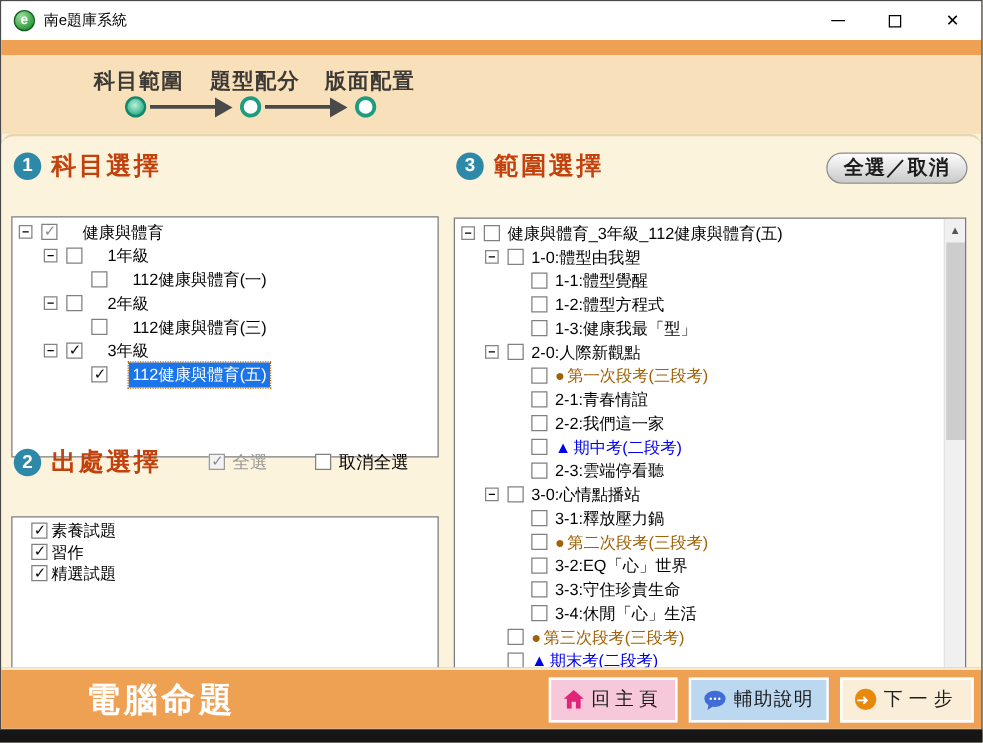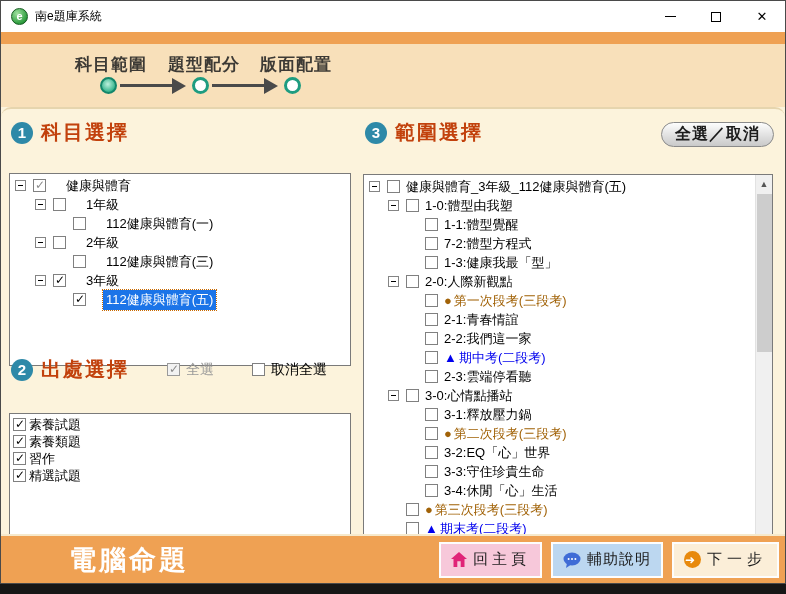--- a/index.html
+++ b/index.html
@@ -70,21 +70,21 @@
   .tree1 .tcheck { margin-right:17px; }
   .tree1 .tind { width:calc(var(--lv)*20px); }
   .tree3 .tind { width:calc(var(--lv)*19px); }
   .tlabel { padding:1px 3px; }
   .tlabel.sel { background:#1B74E8; color:#fff; outline:1px dotted #C96A00; }
   .tlabel.red { color:#a16207; }
   .tlabel.blue { color:#0000EE; }
   .tbullet { margin-right:2px; }
 
   
-  .lrow { height:17px; display:flex; align-items:center; font-size:13px; padding-left:3px; }
+  .lrow { height:17px; display:flex; align-items:center; font-size:13px; padding-left:15px; }
   .list2 { padding-top:2px; }
 
   
   .hchk { display:flex; align-items:center; font-size:14px; margin-left:38px; }
   .hchk .tcheck { margin-right:6px; }
   .hchk.disabled { color:#9a9a9a; }
   .hchk.disabled .tcheck { background:#f2f2f2; border-color:#9a9a9a; }
 
   
   .pill-btn { position:absolute; left:660px; top:13px; width:113px; height:25px; border-radius:13px;
@@ -213,24 +213,20 @@
         <span>取消全選</span>
       </span>
     </div>
     <div class="panel box-list2 list2" id="list2">
         <div class="lrow">
           <span class="tcheck on"></span>
           <span>素養試題</span>
         </div>
         <div class="lrow">
           <span class="tcheck on"></span>
-          <span>素養類題</span>
-        </div>
-        <div class="lrow">
-          <span class="tcheck on"></span>
           <span>習作</span>
         </div>
         <div class="lrow">
           <span class="tcheck on"></span>
           <span>精選試題</span>
         </div>
       </div>
 
     <div class="sec-header h-range">
       <span class="sec-num">3</span>
@@ -255,21 +251,21 @@
           <div class="trow">
             <span class="tind" style="--lv: 2;"></span>
             <span class="tglyph empty"></span>
             <span class="tcheck"></span>
             <span class="tlabel">1-1:體型覺醒</span>
           </div>
           <div class="trow">
             <span class="tind" style="--lv: 2;"></span>
             <span class="tglyph empty"></span>
             <span class="tcheck"></span>
-            <span class="tlabel">7-2:體型方程式</span>
+            <span class="tlabel">1-2:體型方程式</span>
           </div>
           <div class="trow">
             <span class="tind" style="--lv: 2;"></span>
             <span class="tglyph empty"></span>
             <span class="tcheck"></span>
             <span class="tlabel">1-3:健康我最「型」</span>
           </div>
           <div class="trow">
             <span class="tind" style="--lv: 1;"></span>
             <span class="tglyph"></span>

